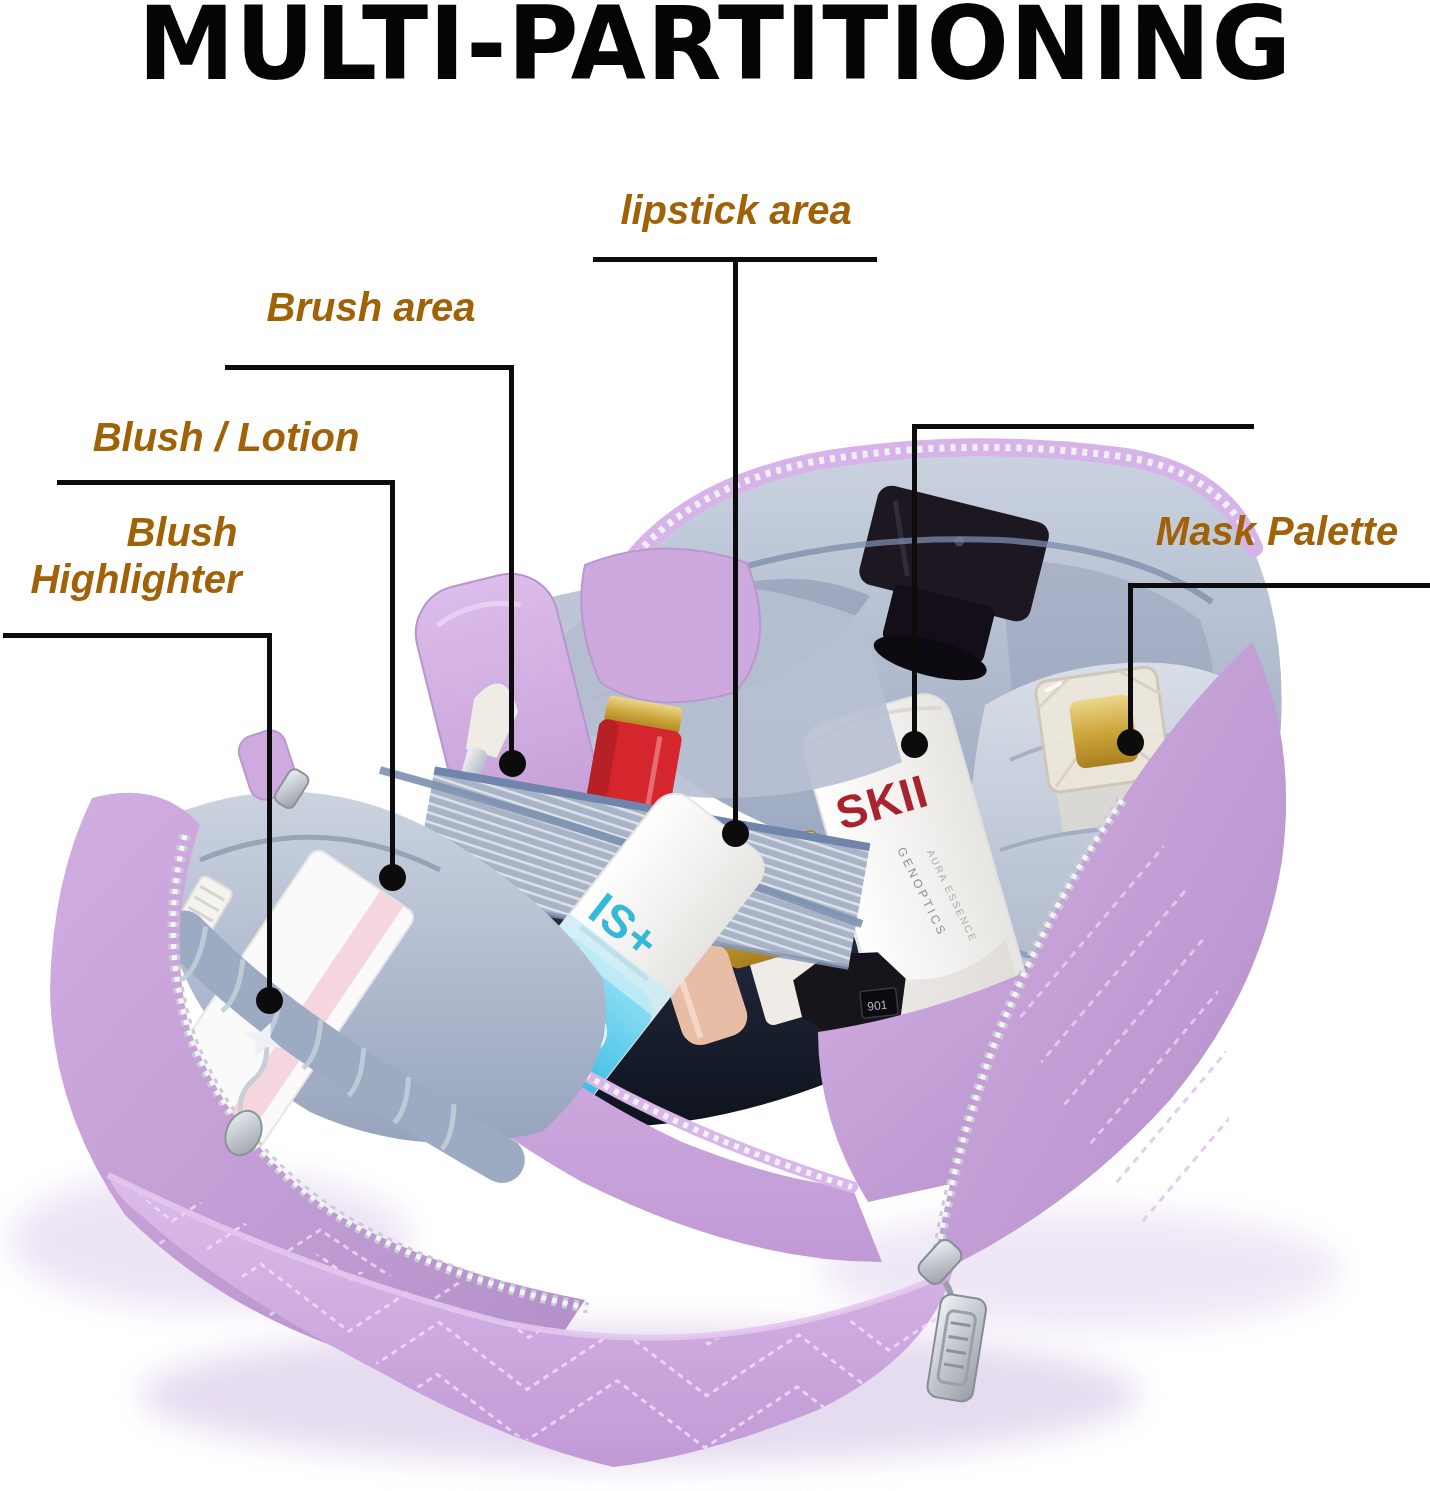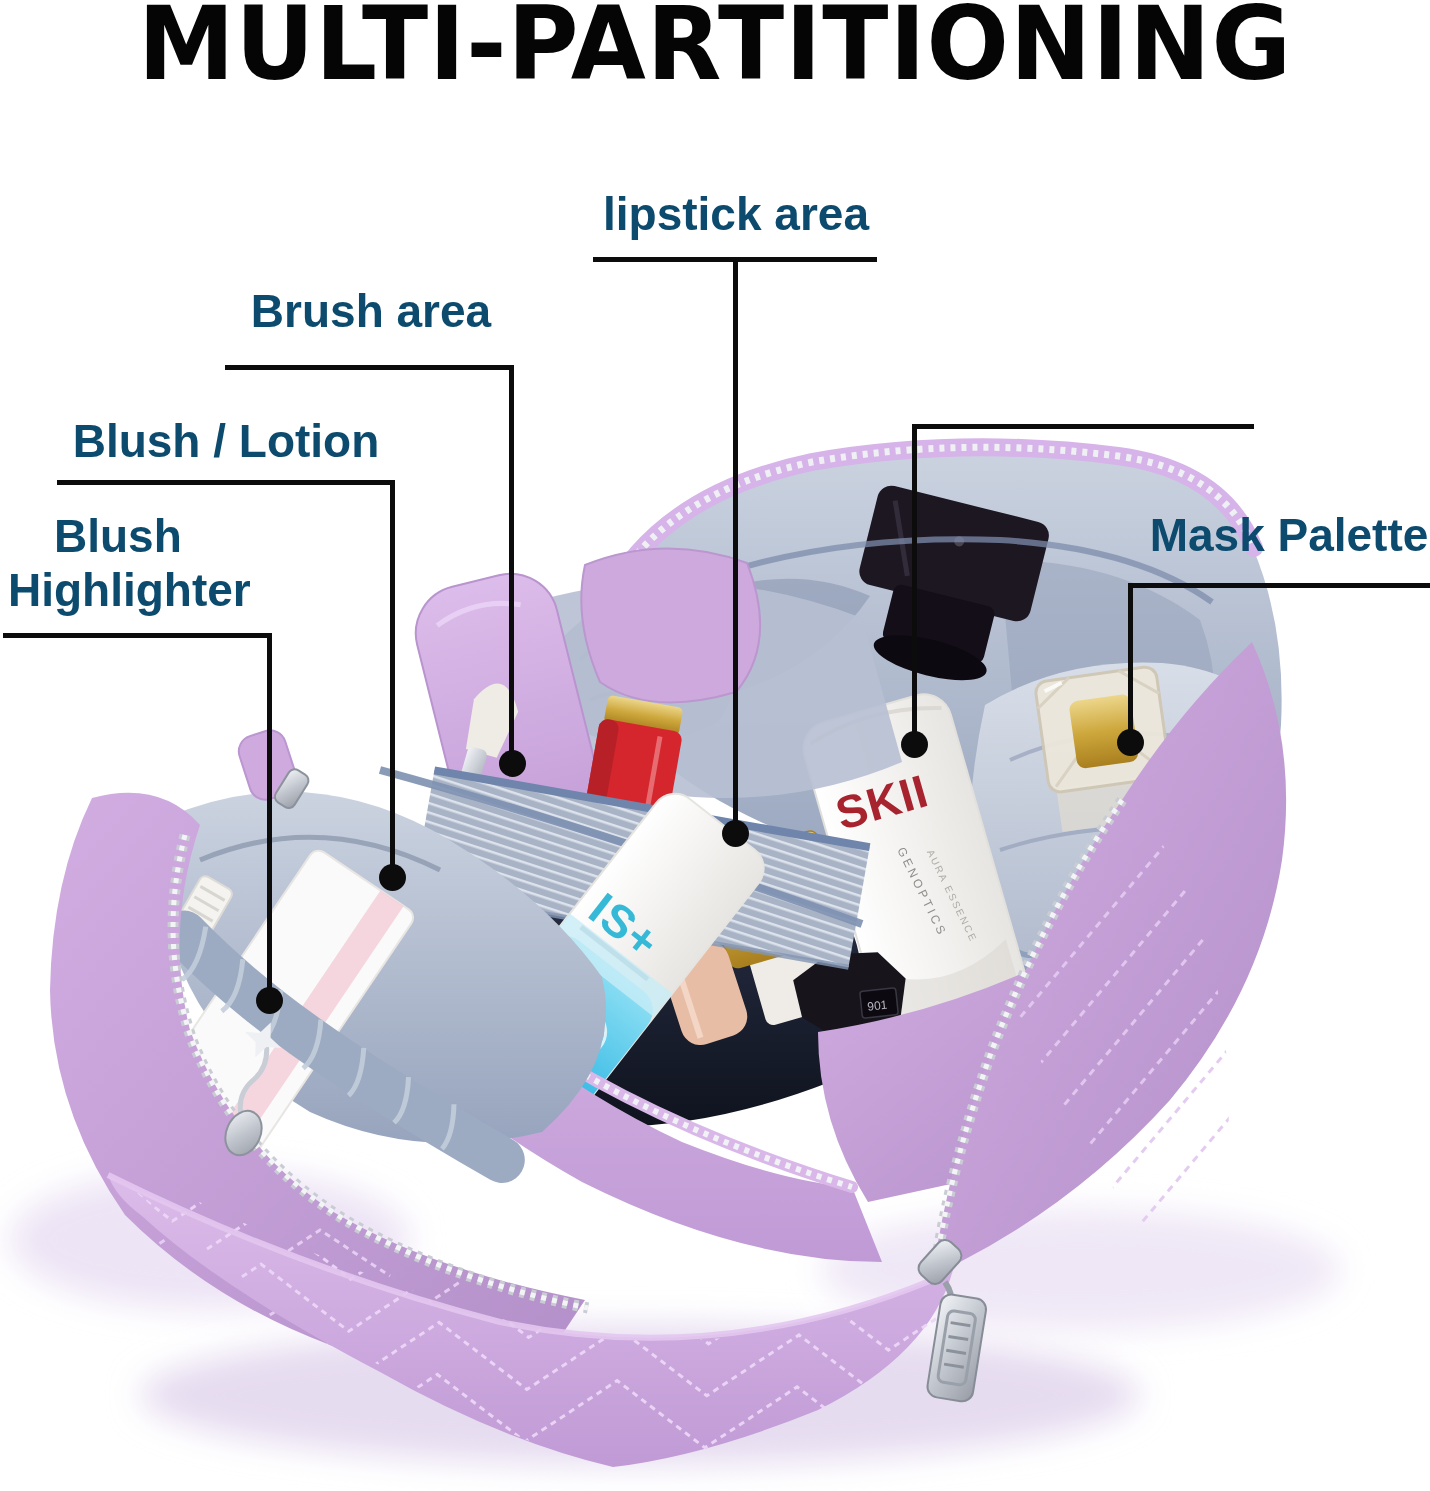--- a/index.html
+++ b/index.html
@@ -7,28 +7,28 @@
     position:relative;width:1430px;height:1491px;background:#ffffff;
     font-family:"Liberation Sans", sans-serif;overflow:hidden;
   }
   .bag-svg{position:absolute;left:0;top:0;width:1430px;height:1491px;}
   .title{
     position:absolute;left:50%;top:-12px;transform:translateX(-50%) scaleY(1.04);
     font-family:"DejaVu Sans", sans-serif;font-weight:900;font-size:97px;
     letter-spacing:1px;color:#050505;white-space:nowrap;
   }
   .label{
-    position:absolute;font-weight:bold;font-size:46px;color:#0c4a6e;
-    white-space:nowrap;line-height:1.18;
+    position:absolute;font-weight:bold;font-size:40px;color:#a16207;
+    white-space:nowrap;line-height:1.18;font-style:italic;
   }
   .label.centered{transform:translateX(-50%);}
   .uline{position:absolute;height:5px;background:#0c0c0c;}
   .vline{position:absolute;width:5px;background:#0c0c0c;}
   .dot{position:absolute;width:27px;height:27px;border-radius:50%;background:#0c0c0c;}
-  .blush-block{left:8px;width:272px;text-align:left;}
+  .blush-block{left:0;width:272px;text-align:center;}
   .blush-block .l1{transform:translateX(46px);}
   svg text{font-family:"Liberation Sans", sans-serif;}
 </style>
 </head>
 <body>
 
 <div class="stage">
 
   <svg class="bag-svg" viewBox="0 0 1430 1491" xmlns="http://www.w3.org/2000/svg">
     <defs>
@@ -305,18 +305,18 @@
     <div class="l2">Highlighter</div>
   </div>
   <div class="uline" style="left:3px;top:633px;width:269px;"></div>
   <div class="vline" style="left:267px;top:633px;height:367px;"></div>
   <div class="dot" style="left:256px;top:987px;"></div>
 
   <div class="uline" style="left:912px;top:424px;width:342px;"></div>
   <div class="vline" style="left:912px;top:424px;height:320px;"></div>
   <div class="dot" style="left:901px;top:731px;"></div>
 
-  <div class="label centered" style="left:1277px;top:508px;margin-left:12px;">Mask Palette</div>
+  <div class="label centered" style="left:1277px;top:508px;">Mask Palette</div>
   <div class="uline" style="left:1128px;top:583px;width:302px;"></div>
   <div class="vline" style="left:1128px;top:583px;height:159px;"></div>
   <div class="dot" style="left:1117px;top:729px;"></div>
 
 </div>
 
 </body></html>

